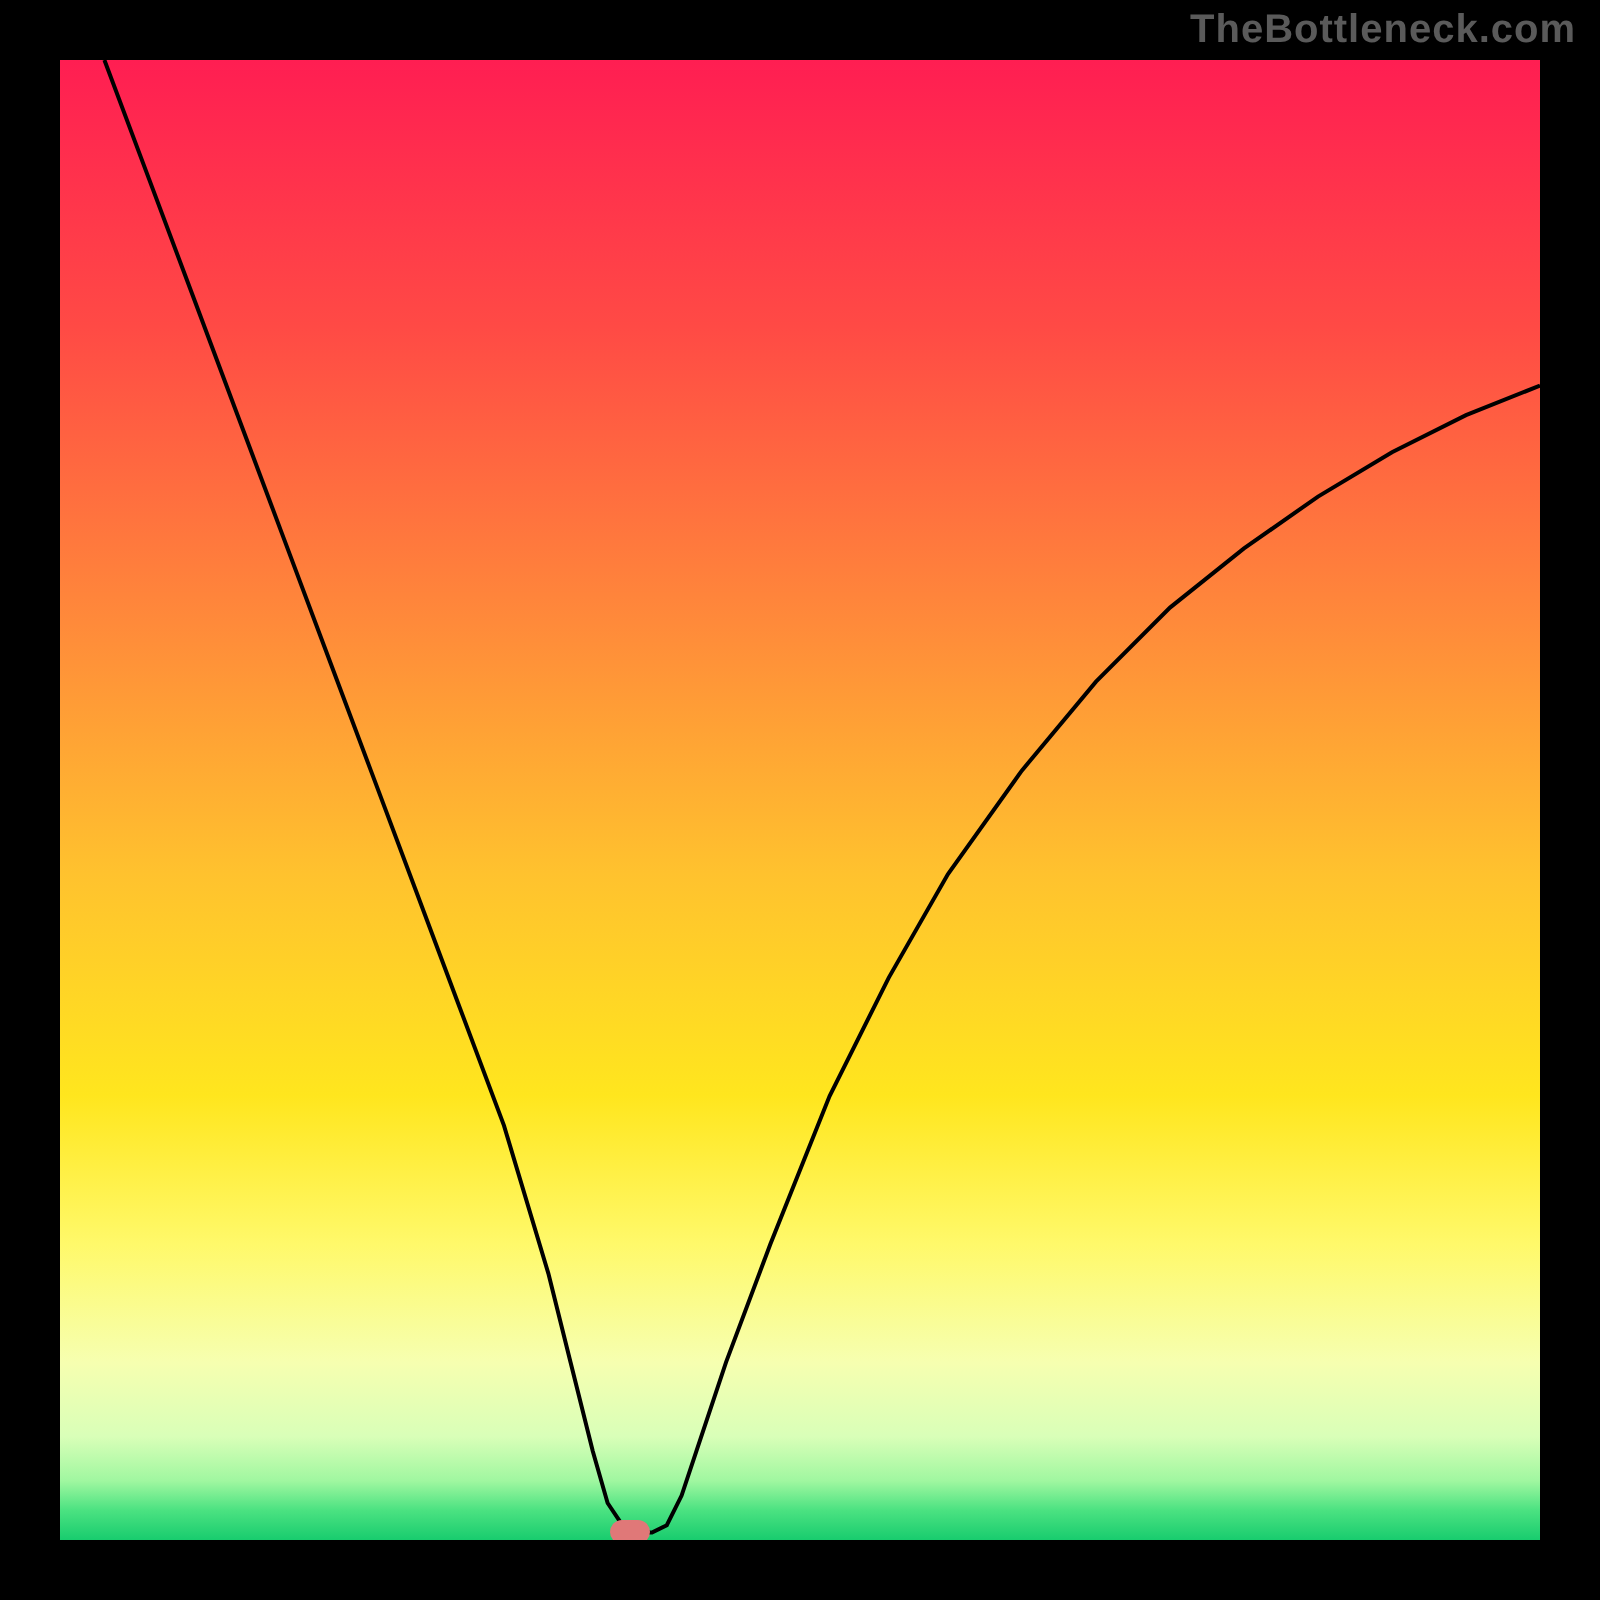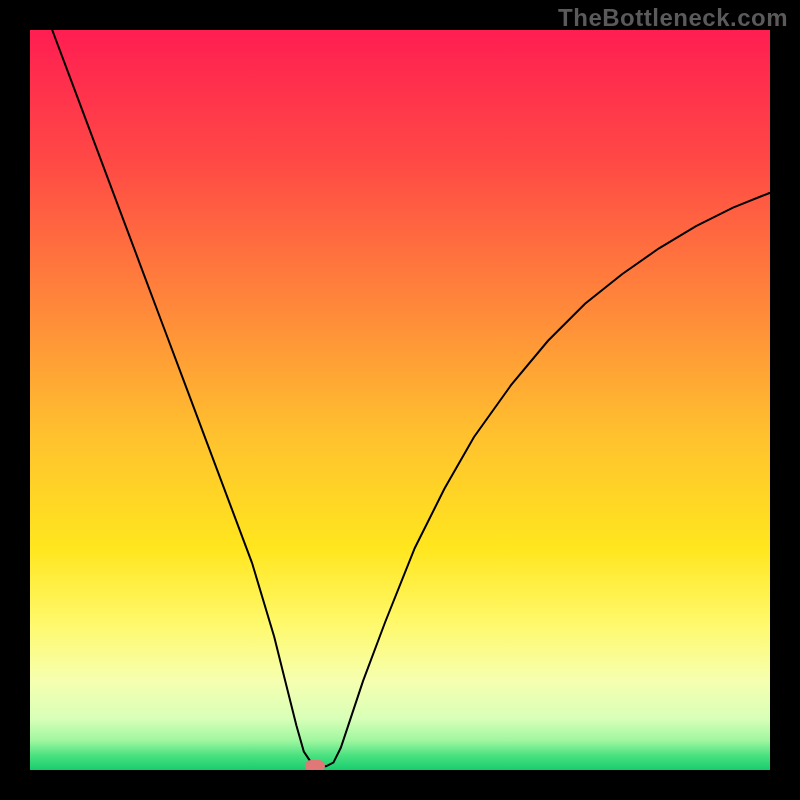--- a/index.html
+++ b/index.html
@@ -15,21 +15,21 @@
     position: relative;
     width: 800px;
     height: 800px;
     background: #000;
   }
   .watermark {
     position: absolute;
     top: 4px;
     right: 12px;
     color: #5a5a5a;
-    font-size: 24px;
+    font-size: 20px;
     font-weight: 600;
     letter-spacing: 0.5px;
     z-index: 5;
   }
   .plot-area {
     position: absolute;
     left: 30px;
     top: 30px;
     width: 740px;
     height: 740px;

